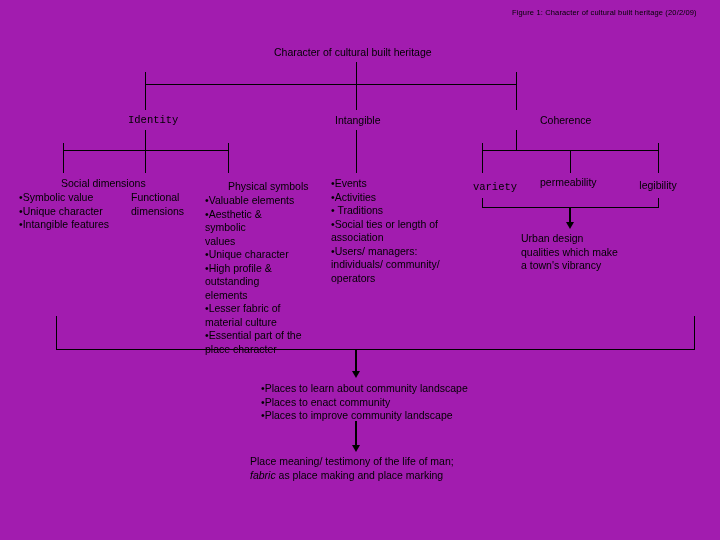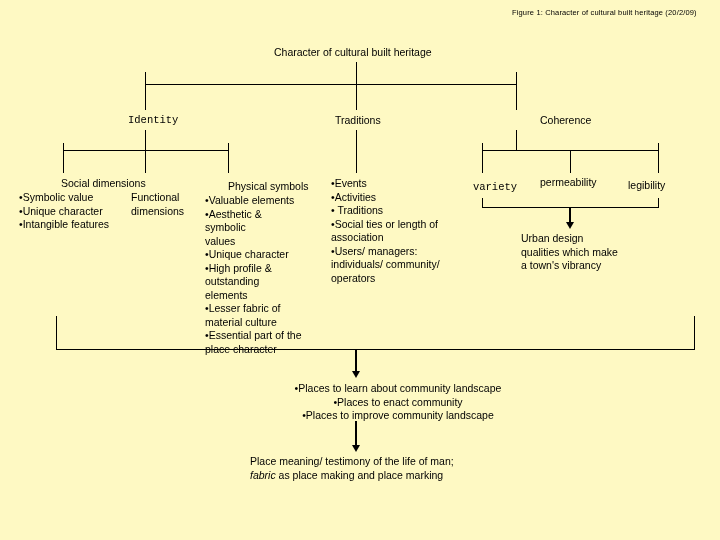--- a/index.html
+++ b/index.html
@@ -4,21 +4,21 @@
 <style>
   html, body {
     margin: 0;
     padding: 0;
     background: #ffffff;
   }
   #page {
     position: relative;
     width: 720px;
     height: 540px;
-    background: #fef9c3;
+    background: #a21caf;
     overflow: hidden;
     font-family: "Liberation Sans", sans-serif;
     color: #000000;
   }
   .txt {
     position: absolute;
     white-space: pre-wrap;
     line-height: 13.5px;
     font-size: 10.5px;
     color: #000;
@@ -80,21 +80,21 @@
 
   <div class="vline" style="left:356px; top:62px; height:22px;"></div>
 
   <div class="hline" style="left:145px; top:84px; width:371px;"></div>
 
   <div class="vline" style="left:145px; top:72px; height:38px;"></div>
   <div class="vline" style="left:356px; top:84px; height:26px;"></div>
   <div class="vline" style="left:516px; top:72px; height:38px;"></div>
 
   <div class="branch-label" style="left:128px; top:113px;font-family:Liberation Mono, monospace;">Identity</div>
-  <div class="branch-label" style="left:335px; top:113px;">Traditions</div>
+  <div class="branch-label" style="left:335px; top:113px;">Intangible</div>
   <div class="branch-label" style="left:540px; top:113px;">Coherence</div>
 
   <div class="vline" style="left:145px; top:130px; height:20px;"></div>
   <div class="hline" style="left:63px; top:150px; width:166px;"></div>
   <div class="vline" style="left:63px; top:143px; height:30px;"></div>
   <div class="vline" style="left:145px; top:150px; height:23px;"></div>
   <div class="vline" style="left:228px; top:143px; height:30px;"></div>
 
   <div class="vline" style="left:356px; top:130px; height:43px;"></div>
 
@@ -128,39 +128,39 @@
 •Activities
 • Traditions
 •Social ties or length of
 association
 •Users/ managers:
 individuals/ community/
 operators</div>
 
   <div class="txt" style="left:465px; top:181px; width:60px; text-align:center;font-family:Liberation Mono, monospace;">variety</div>
   <div class="txt" style="left:540px; top:176px; width:60px; text-align:left;">permeability</div>
-  <div class="txt" style="left:628px; top:179px; width:60px; text-align:left;">legibility</div>
+  <div class="txt" style="left:628px; top:179px; width:60px; text-align:center;">legibility</div>
 
   <div class="hline" style="left:482px; top:207px; width:176px;"></div>
   <div class="vline" style="left:482px; top:198px; height:10px;"></div>
   <div class="vline" style="left:658px; top:198px; height:10px;"></div>
   <div class="arrow-stem" style="left:569px; top:207px; height:17px;"></div>
   <div class="arrow-head" style="left:566px; top:222px;"></div>
 
   <div class="txt" style="left:521px; top:232px; width:112px;">Urban design
 qualities which make
 a town's vibrancy</div>
 
   <div class="hline" style="left:56px; top:349px; width:639px;"></div>
   <div class="vline" style="left:56px; top:316px; height:34px;"></div>
   <div class="vline" style="left:694px; top:316px; height:34px;"></div>
   <div class="arrow-stem" style="left:355px; top:349px; height:24px;"></div>
   <div class="arrow-head" style="left:352px; top:371px;"></div>
 
-  <div class="txt bullets" style="left:268px; top:382px; width:260px;text-align:center;">•Places to learn about community landscape
+  <div class="txt bullets" style="left:261px; top:382px; width:260px;">•Places to learn about community landscape
 •Places to enact community
 •Places to improve community landscape</div>
 
   <div class="arrow-stem" style="left:355px; top:421px; height:26px;"></div>
   <div class="arrow-head" style="left:352px; top:445px;"></div>
 
   <div class="txt" style="left:250px; top:455px; width:230px;"><span>Place meaning/ testimony of the life of man;</span><br><span class="ital">fabric</span><span> as place making and place marking</span></div>
 
 </div>
 

